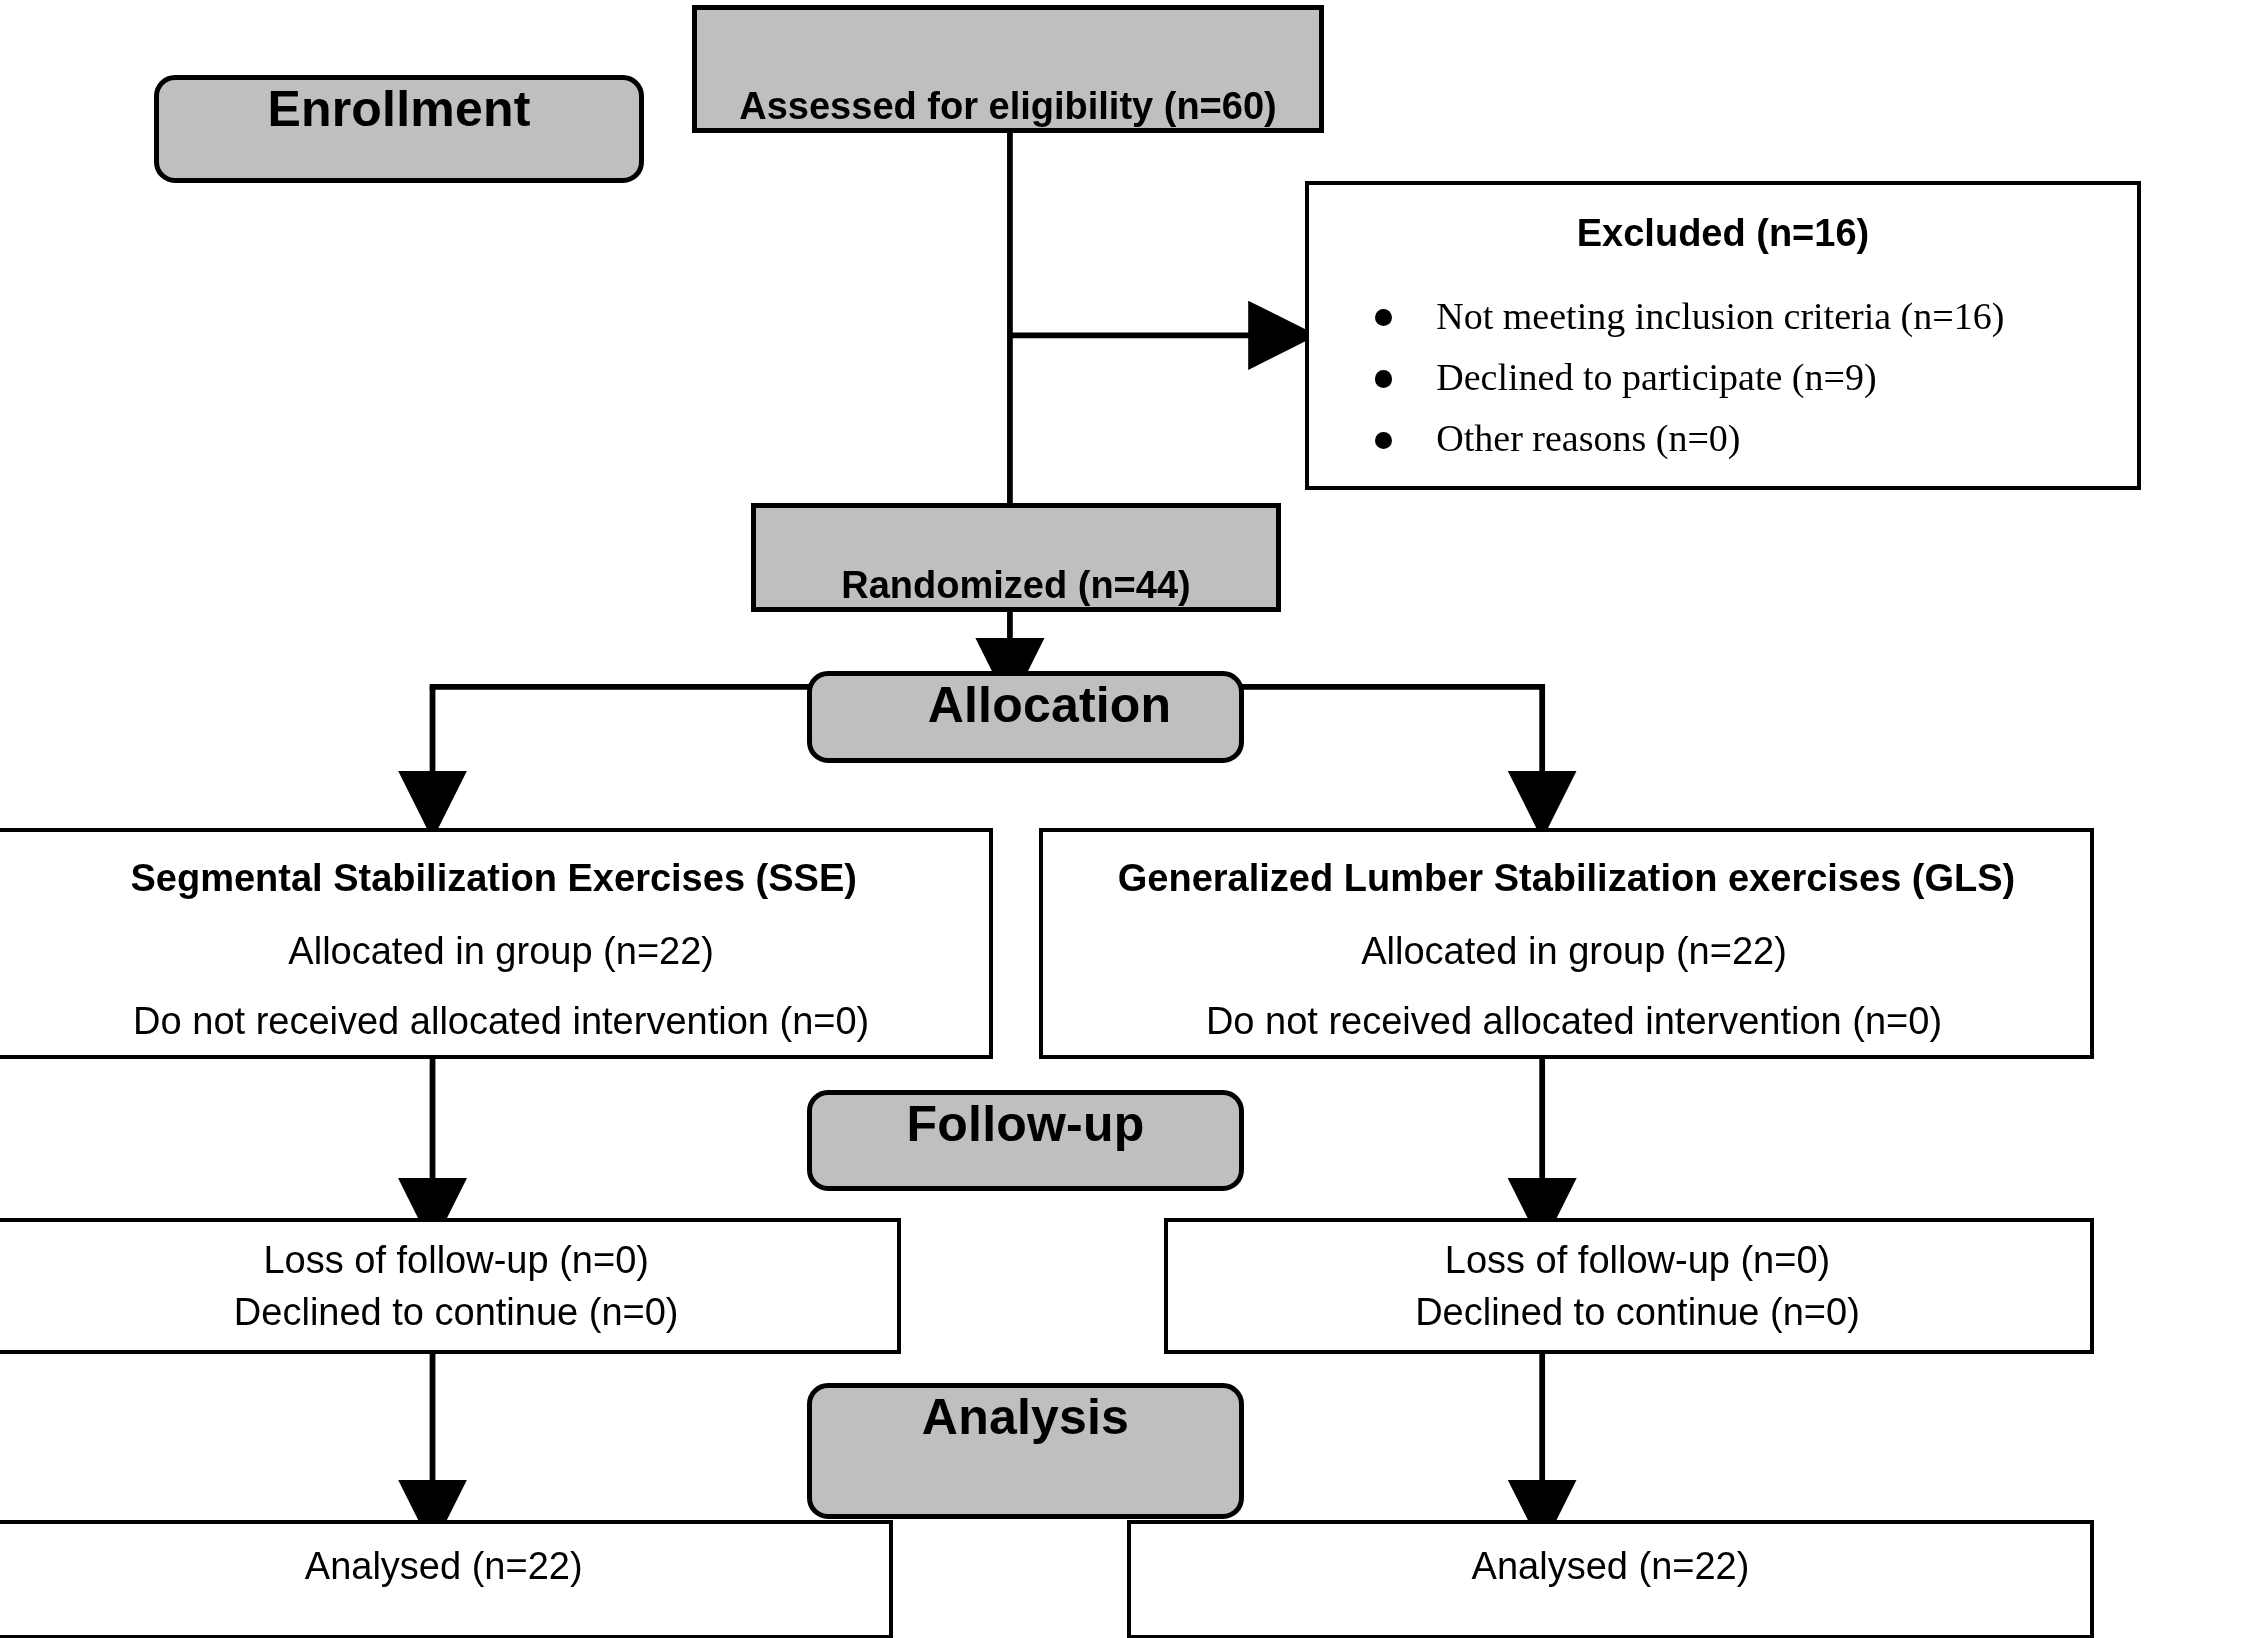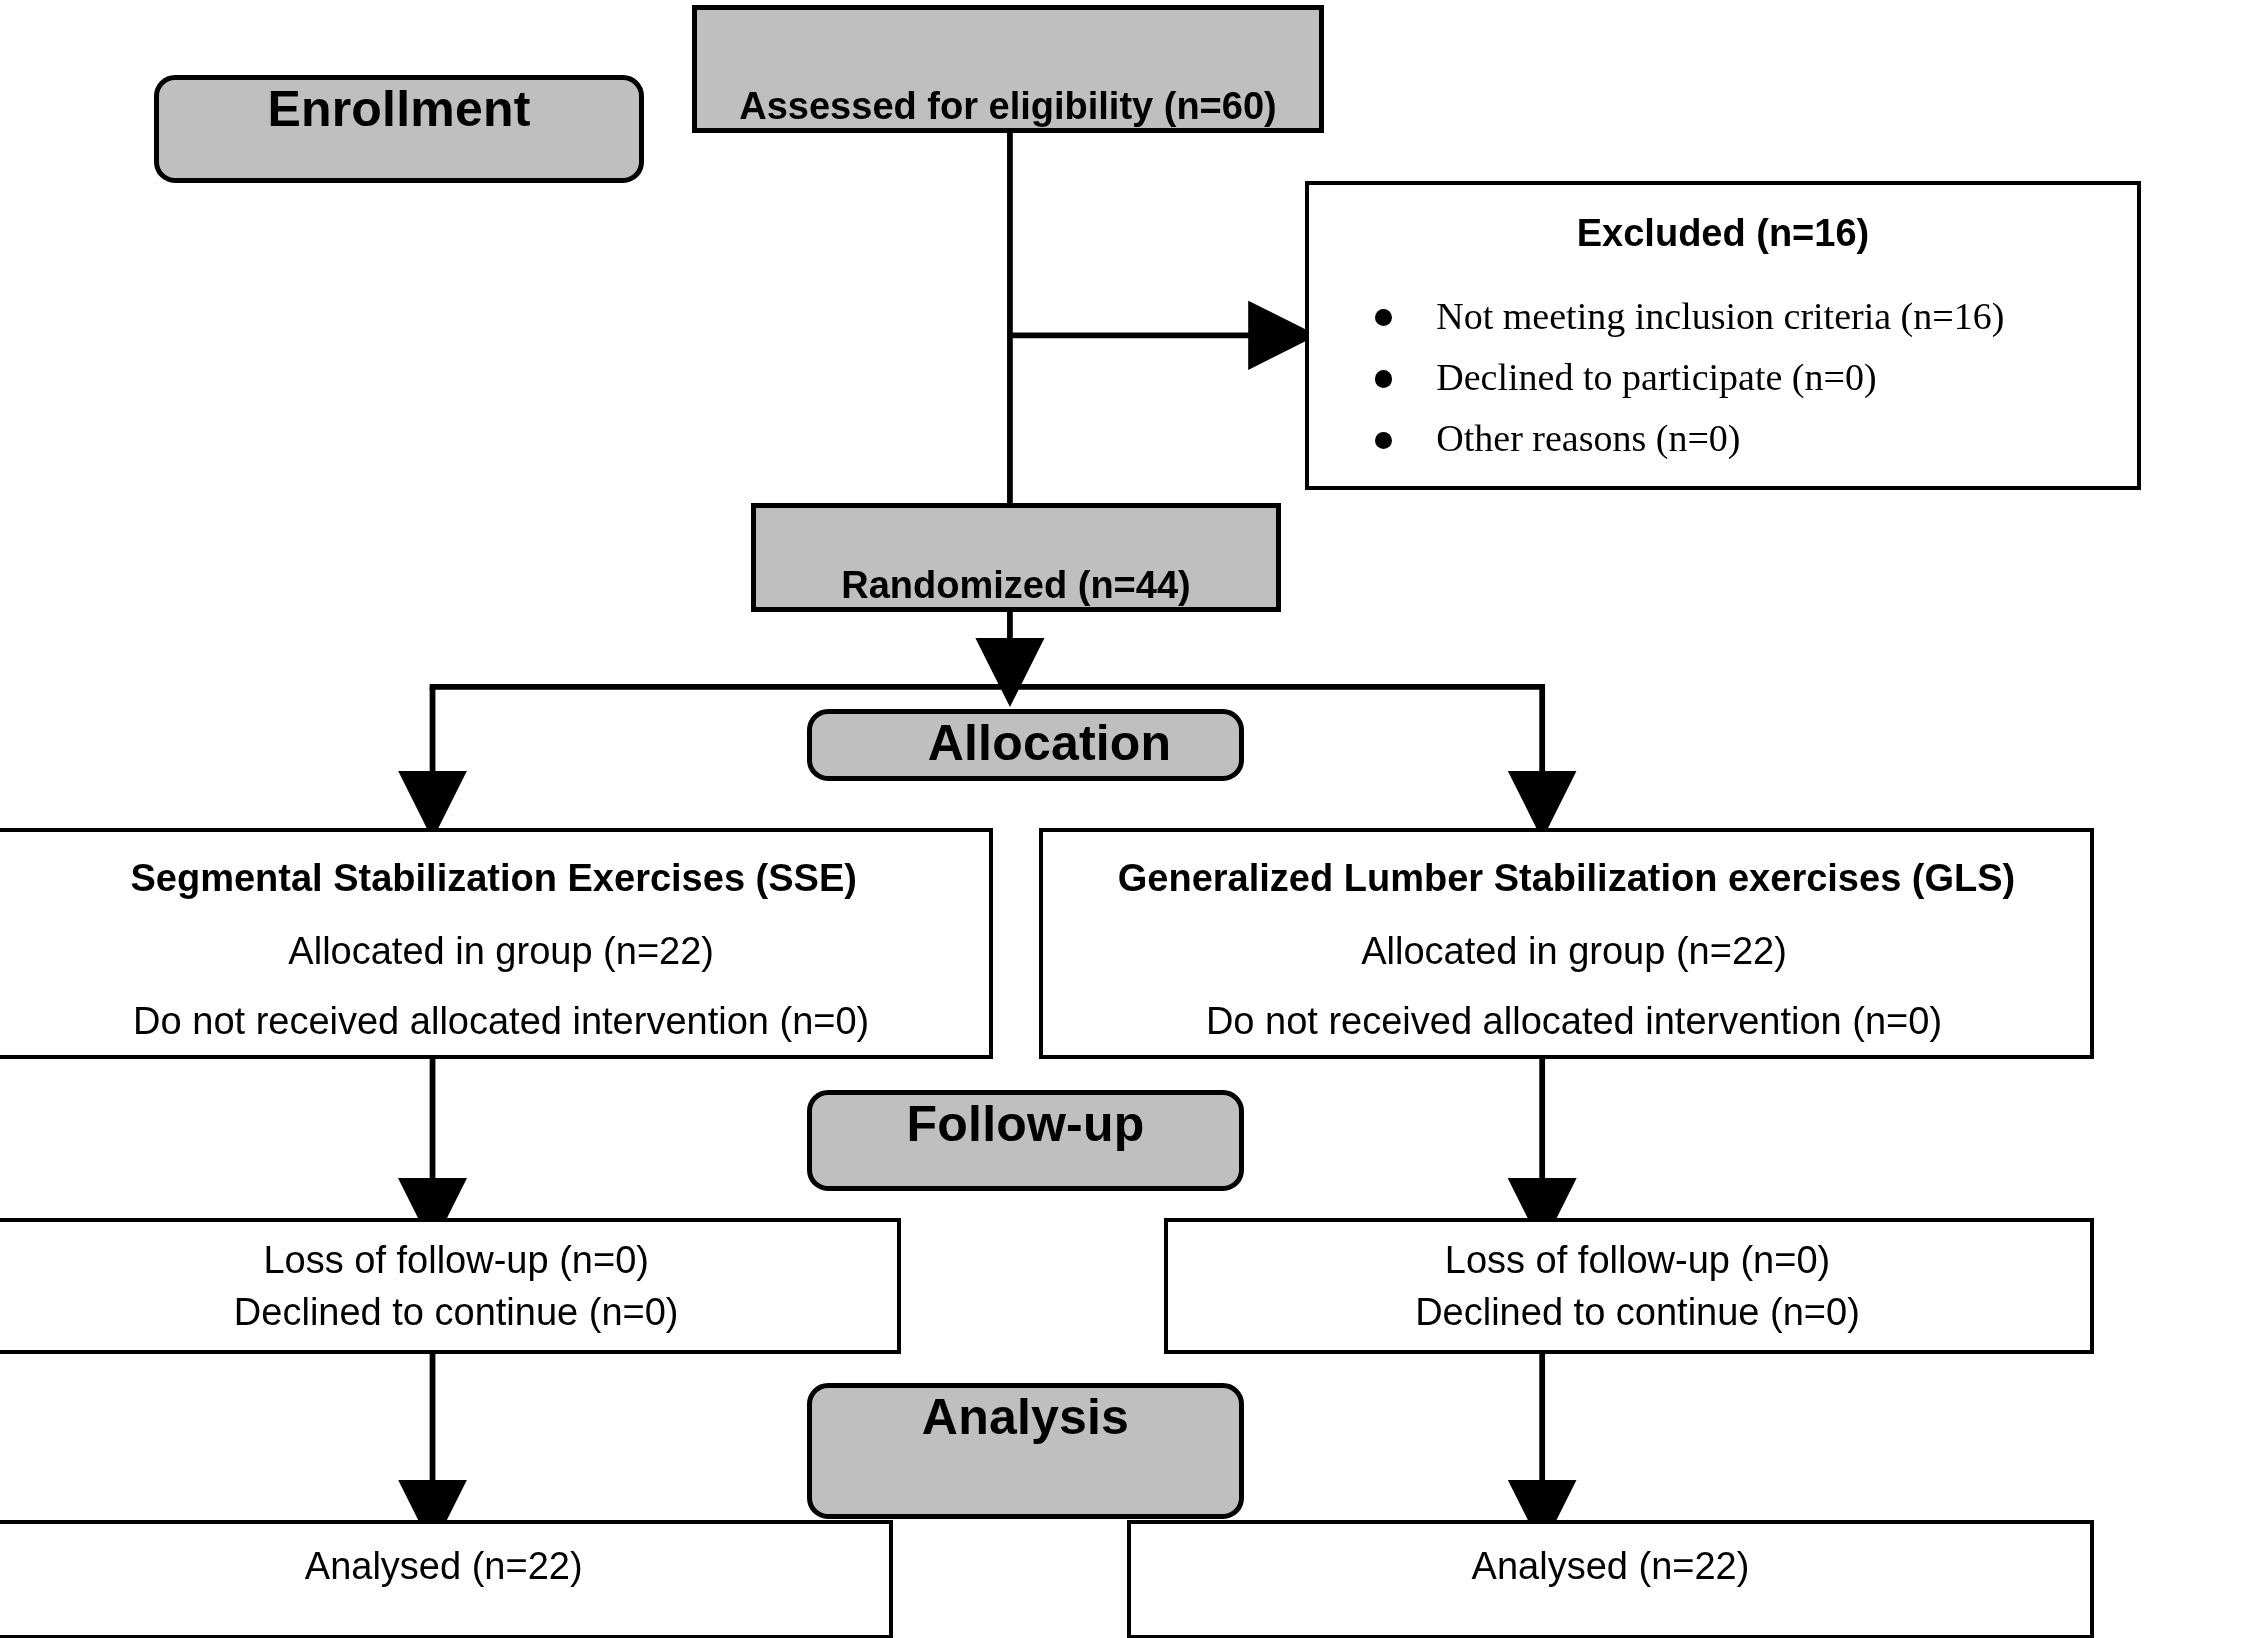--- a/index.html
+++ b/index.html
@@ -138,21 +138,21 @@
     <g>
       <line x1="450" y1="1408" x2="450" y2="1576" stroke="#000000" stroke-width="6" marker-end="url(#arrow)"></line>
       <line x1="1605" y1="1408" x2="1605" y2="1576" stroke="#000000" stroke-width="6" marker-end="url(#arrow)"></line>
     </g>
   </svg>
 
   <div class="box gray stage" style="left:154px; top:75px; width:490px; height:108px;">
     <span class="stage-label">Enrollment</span>
   </div>
 
-  <div class="box gray stage" style="left:807px; top:709px; width:437px; height:72px;padding-left:48px;">
+  <div class="box gray stage" style="left:807px; top:671px; width:437px; height:92px;padding-left:48px;">
     <span class="stage-label">Allocation</span>
   </div>
 
   <div class="box gray stage" style="left:807px; top:1090px; width:437px; height:101px;">
     <span class="stage-label">Follow-up</span>
   </div>
 
   <div class="box gray stage" style="left:807px; top:1383px; width:437px; height:136px;">
     <span class="stage-label">Analysis</span>
   </div>
@@ -163,21 +163,21 @@
 
   <div class="box" style="left:1305px; top:181px; width:836px; height:309px; justify-content:flex-start; padding-top:27px;">
     <div class="excluded-title">Excluded (n=16)</div>
     <ul class="bullet-list">
       <li class="bullet-item">
         <span class="bullet-dot"></span>
         <span>Not meeting inclusion criteria (n=16)</span>
       </li>
       <li class="bullet-item">
         <span class="bullet-dot"></span>
-        <span>Declined to participate (n=0)</span>
+        <span>Declined to participate (n=9)</span>
       </li>
       <li class="bullet-item">
         <span class="bullet-dot"></span>
         <span>Other reasons (n=0)</span>
       </li>
     </ul>
   </div>
 
   <div class="box gray" style="left:751px; top:503px; width:530px; height:109px; border-width:5.8px;">
     <div class="center-title">Randomized (n=44)</div>

